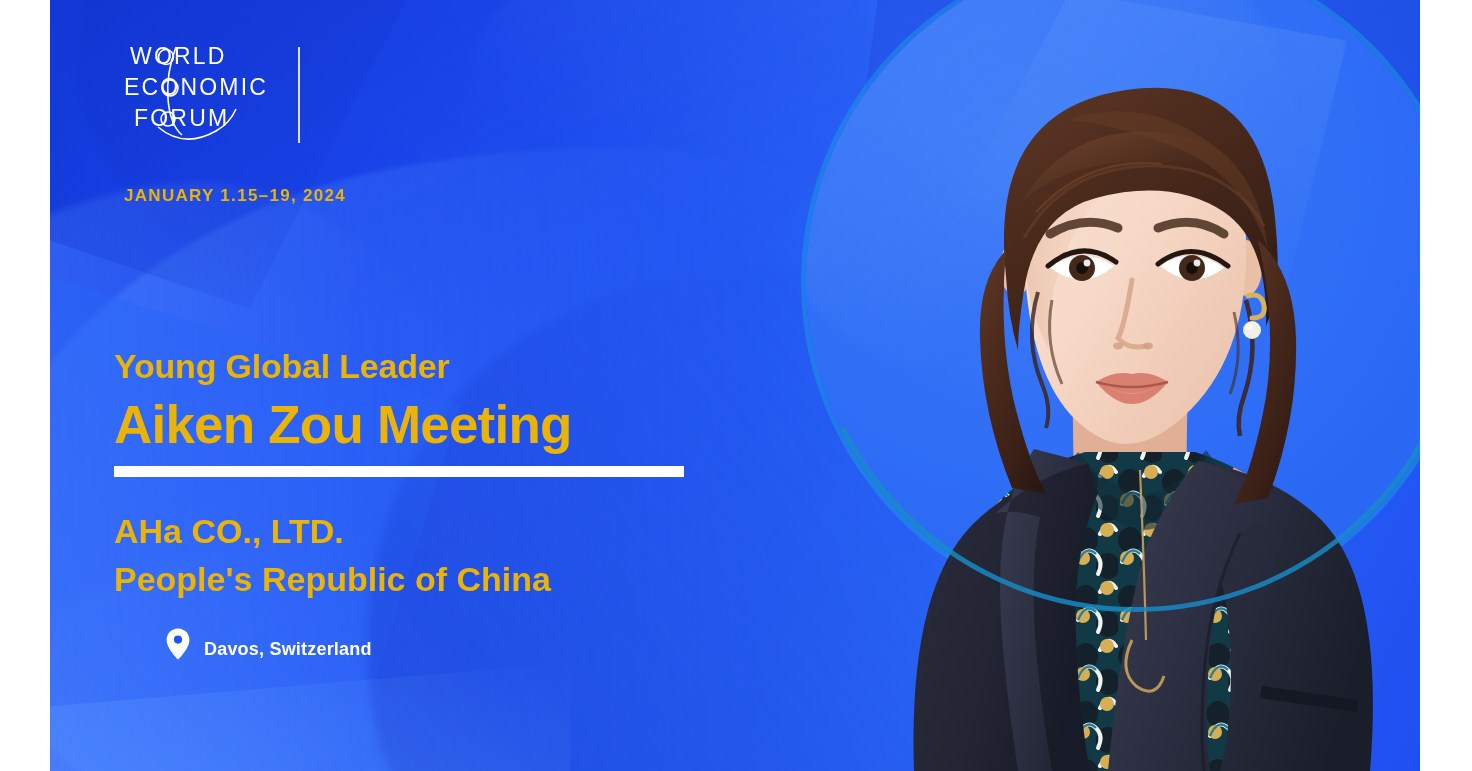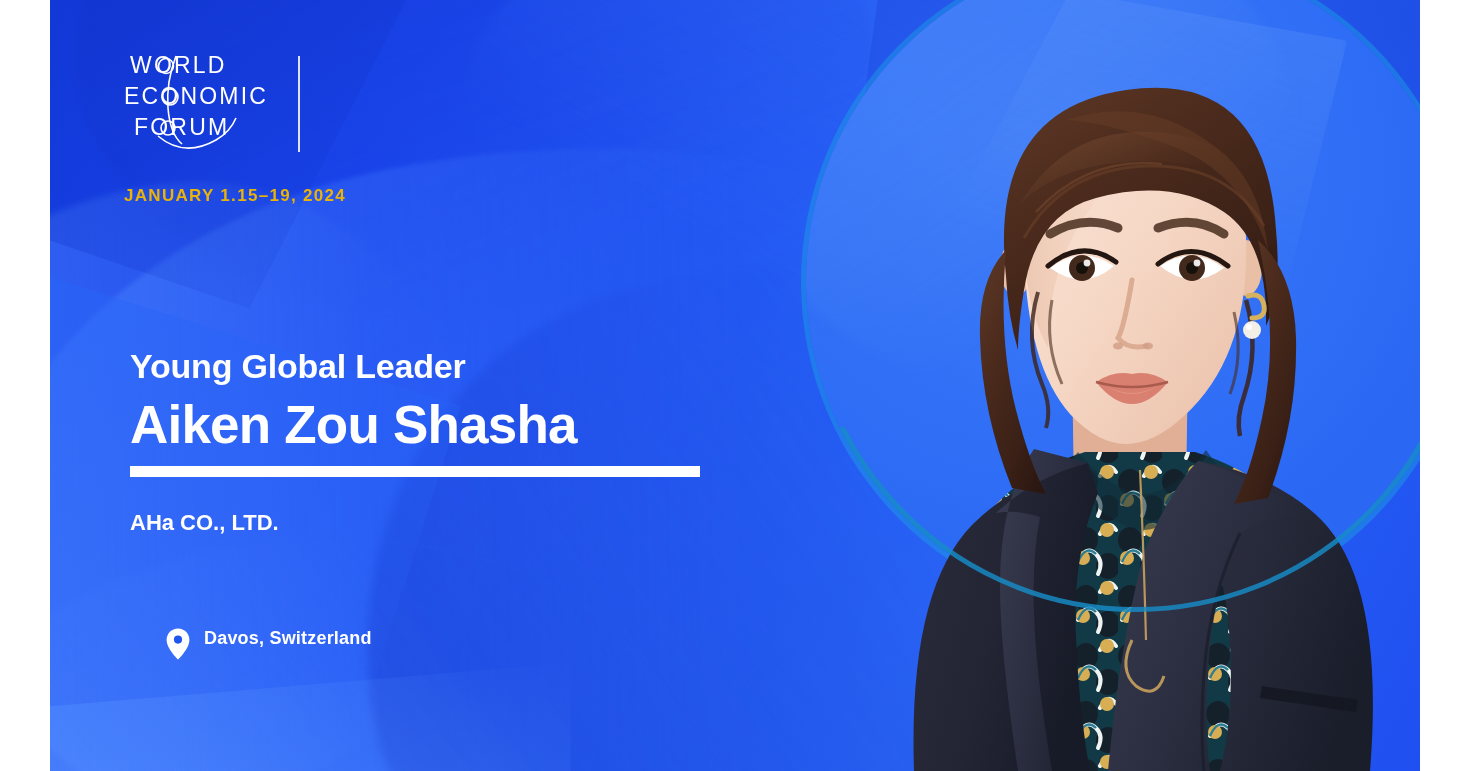--- a/index.html
+++ b/index.html
@@ -194,21 +194,21 @@
     border-radius: 50%;
     border: 5px solid rgba(23,140,200,.82);
     box-sizing: border-box;
     clip-path: polygon(0 72%, 100% 72%, 100% 100%, 0 100%);
   }
 
   
   .header {
     position: absolute;
     left: 74px;
-    top: 50px;
+    top: 41px;
     display: flex;
     align-items: flex-start;
   }
   .wef-logo {
     width: 152px;
     height: 108px;
     position: relative;
   }
   .wef-logo svg { display: block; }
   .hdr-divider {
@@ -242,23 +242,23 @@
     top: 186px;
     color: #eab308;
     font-size: 17px;
     font-weight: 700;
     letter-spacing: 1.3px;
   }
 
   
   .main-block {
     position: absolute;
-    left: 80px;
+    left: 64px;
     top: 348px;
-    color: #ffffff;
+    color: #eab308;
   }
   .role {
     font-size: 34px;
     font-weight: 600;
     letter-spacing: -.2px;
     line-height: 1.1;
   }
   .person-name {
     font-size: 53px;
     font-weight: 800;
@@ -268,32 +268,32 @@
     white-space: nowrap;
   }
   .name-rule {
     width: 570px;
     height: 11px;
     background: #ffffff;
     margin-top: 12px;
   }
   .org-block {
     margin-top: 30px;
-    font-size: 22px;
+    font-size: 34px;
     font-weight: 600;
     line-height: 1.42;
   }
 
   
   .location {
     position: absolute;
     left: 116px;
     top: 628px;
     display: flex;
-    align-items: flex-start;
+    align-items: flex-end;
     color: #ffffff;
   }
   .pin-icon { width: 24px; height: 32px; display: block; }
   .loc-text {
     margin-left: 14px;
     font-size: 18px;
     font-weight: 600;
     letter-spacing: .2px;
   }
 </style>
@@ -467,24 +467,25 @@
       <div class="hdr-divider"></div>
 
       <div class="hdr-text">
       </div>
     </div>
 
     <div class="date-line">JANUARY 1.15–19, 2024</div>
 
     <div class="main-block">
       <div class="role">Young Global Leader</div>
-      <div class="person-name">Aiken Zou Shasha</div>
+      <div class="person-name">Aiken Zou Meeting</div>
       <div class="name-rule"></div>
       <div class="org-block">
         <div>AHa CO., LTD.</div>
+        <div>People's Republic of China</div>
       </div>
     </div>
 
     <div class="location">
       <span>
         <svg class="pin-icon" viewBox="0 0 24 32">
           <path d="M12 0.5 C5.6 0.5 0.6 5.5 0.6 11.9 C0.6 20.6 12 31.5 12 31.5 C12 31.5 23.4 20.6 23.4 11.9 C23.4 5.5 18.4 0.5 12 0.5 Z" fill="#ffffff"></path>
           <circle cx="12" cy="11.6" r="4.1" fill="#1f55ee"></circle>
         </svg>
       </span>

